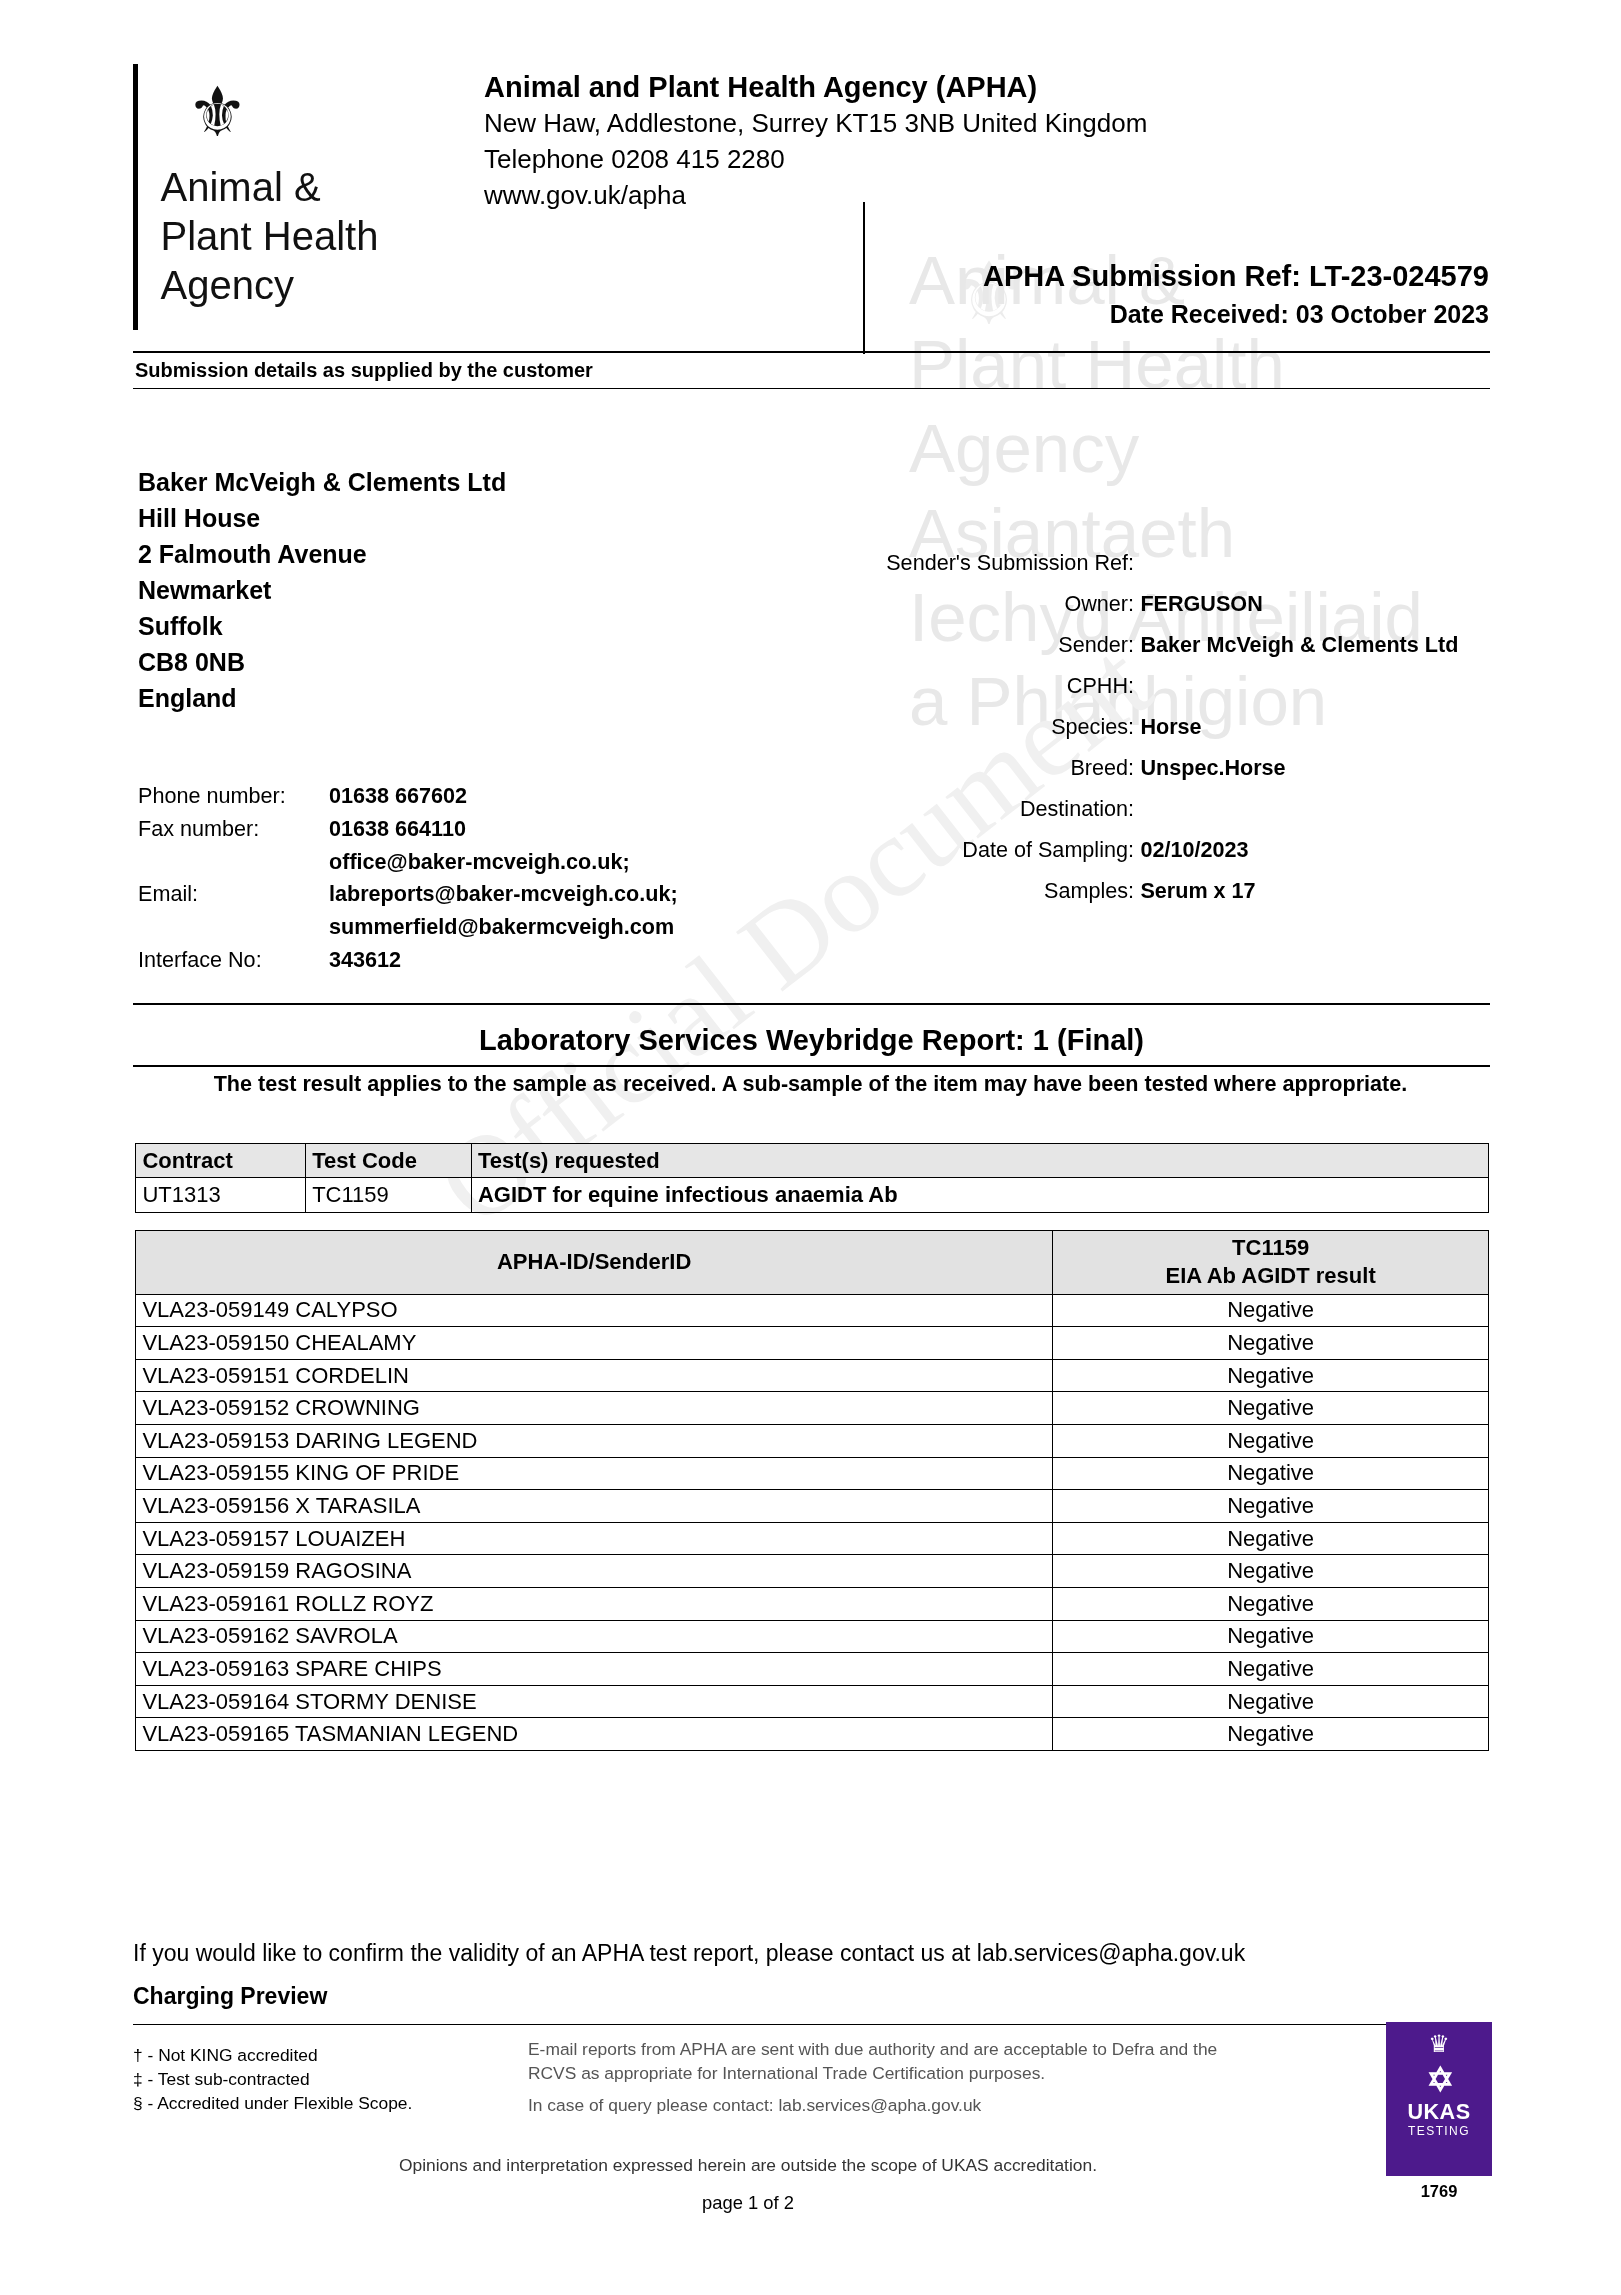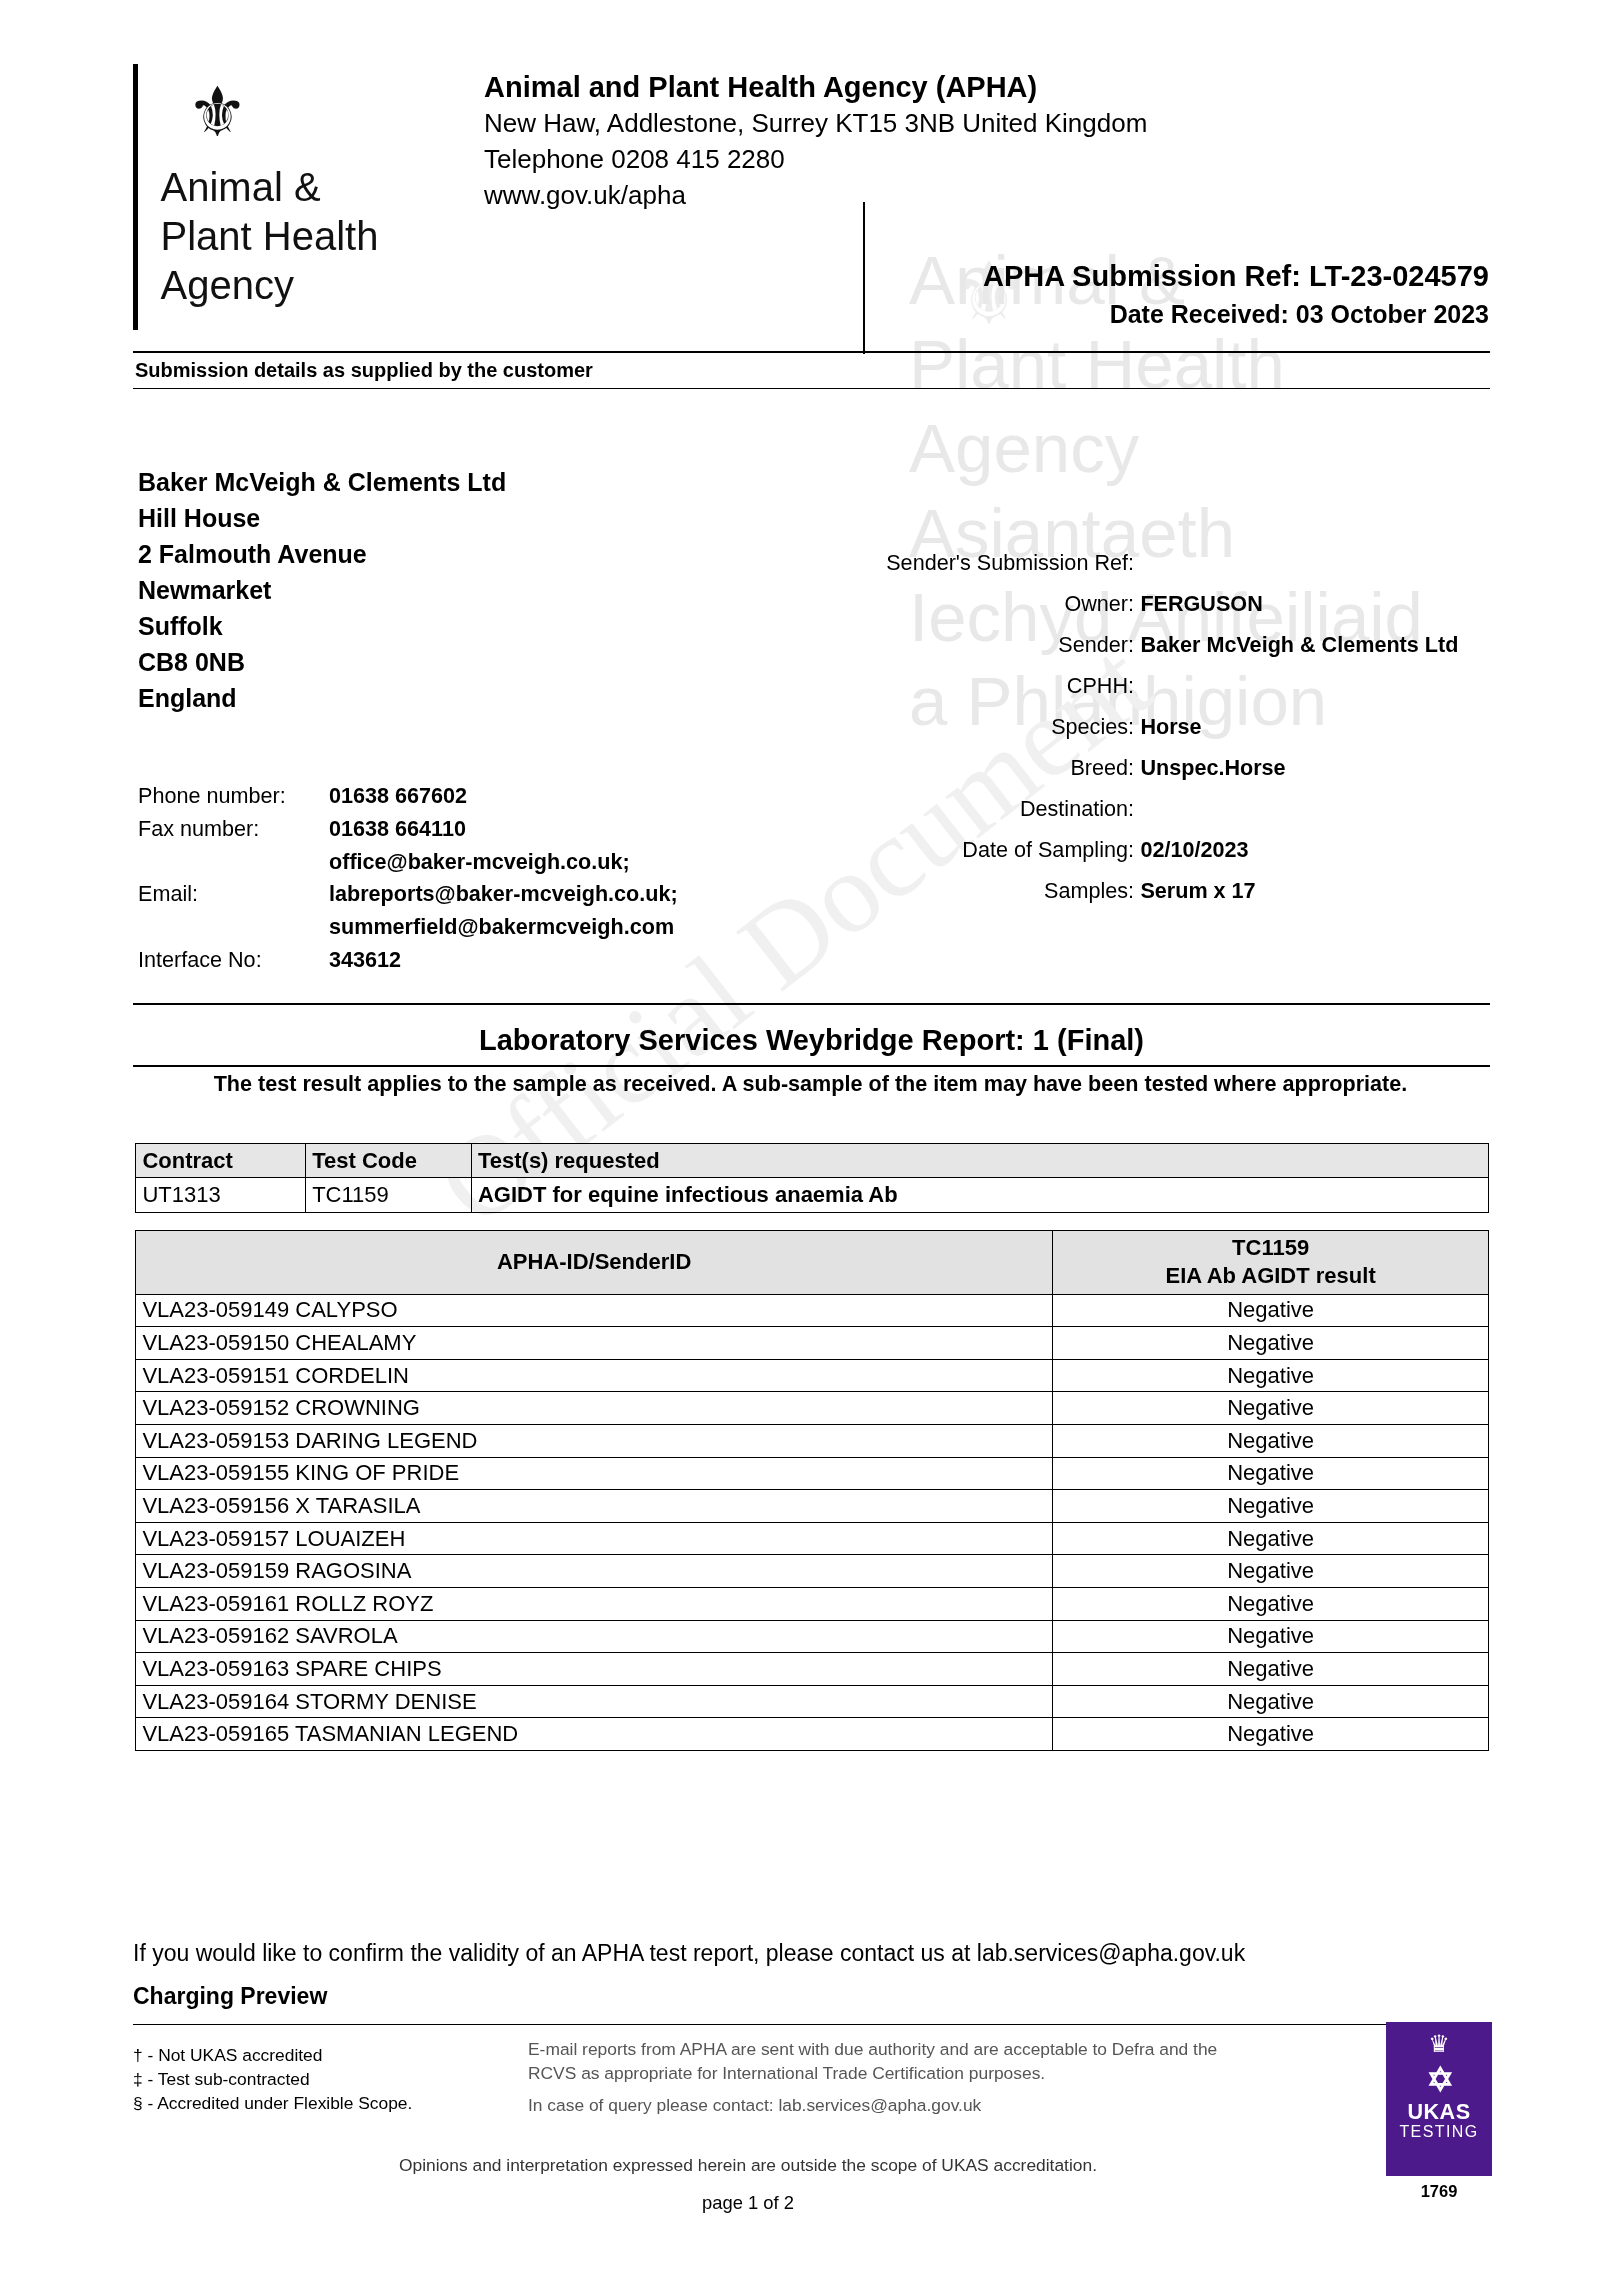--- a/index.html
+++ b/index.html
@@ -356,21 +356,21 @@
     font-weight: bold;
     letter-spacing: -2.8px;
   }
   .ukas .name {
     font-size: 21.6px;
     font-weight: bold;
     line-height: 25px;
     letter-spacing: 0.5px;
   }
   .ukas .testing {
-    font-size: 16px;
+    font-size: 12px;
     letter-spacing: 1.4px;
     line-height: 15.6px;
   }
   .ukas-num {
     position: absolute;
     left: 1386px;
     top: 2182px;
     width: 106px;
     text-align: center;
     font-size: 16.5px;
@@ -591,21 +591,21 @@
           <td class="res-cell">Negative</td>
         </tr>
       </tbody>
     </table>
 
     <div class="confirm-line">If you would like to confirm the validity of an APHA test report, please contact us at lab.services@apha.gov.uk</div>
     <div class="charging">Charging Preview</div>
     <div class="hr-thick" style="top:2024px; height:1.4px;"></div>
 
     <div class="footnotes">
-      <div>† - Not UKAS accredited</div>
+      <div>† - Not KING accredited</div>
       <div>‡ - Test sub-contracted</div>
       <div>§ - Accredited under Flexible Scope.</div>
     </div>
 
     <div class="email-note">
       <div>E-mail reports from APHA are sent with due authority and are acceptable to Defra and the RCVS as appropriate for International Trade Certification purposes.</div>
       <div class="spaced">In case of query please contact: lab.services@apha.gov.uk</div>
     </div>
 
     <div class="opinions">Opinions and interpretation expressed herein are outside the scope of UKAS accreditation.</div>

